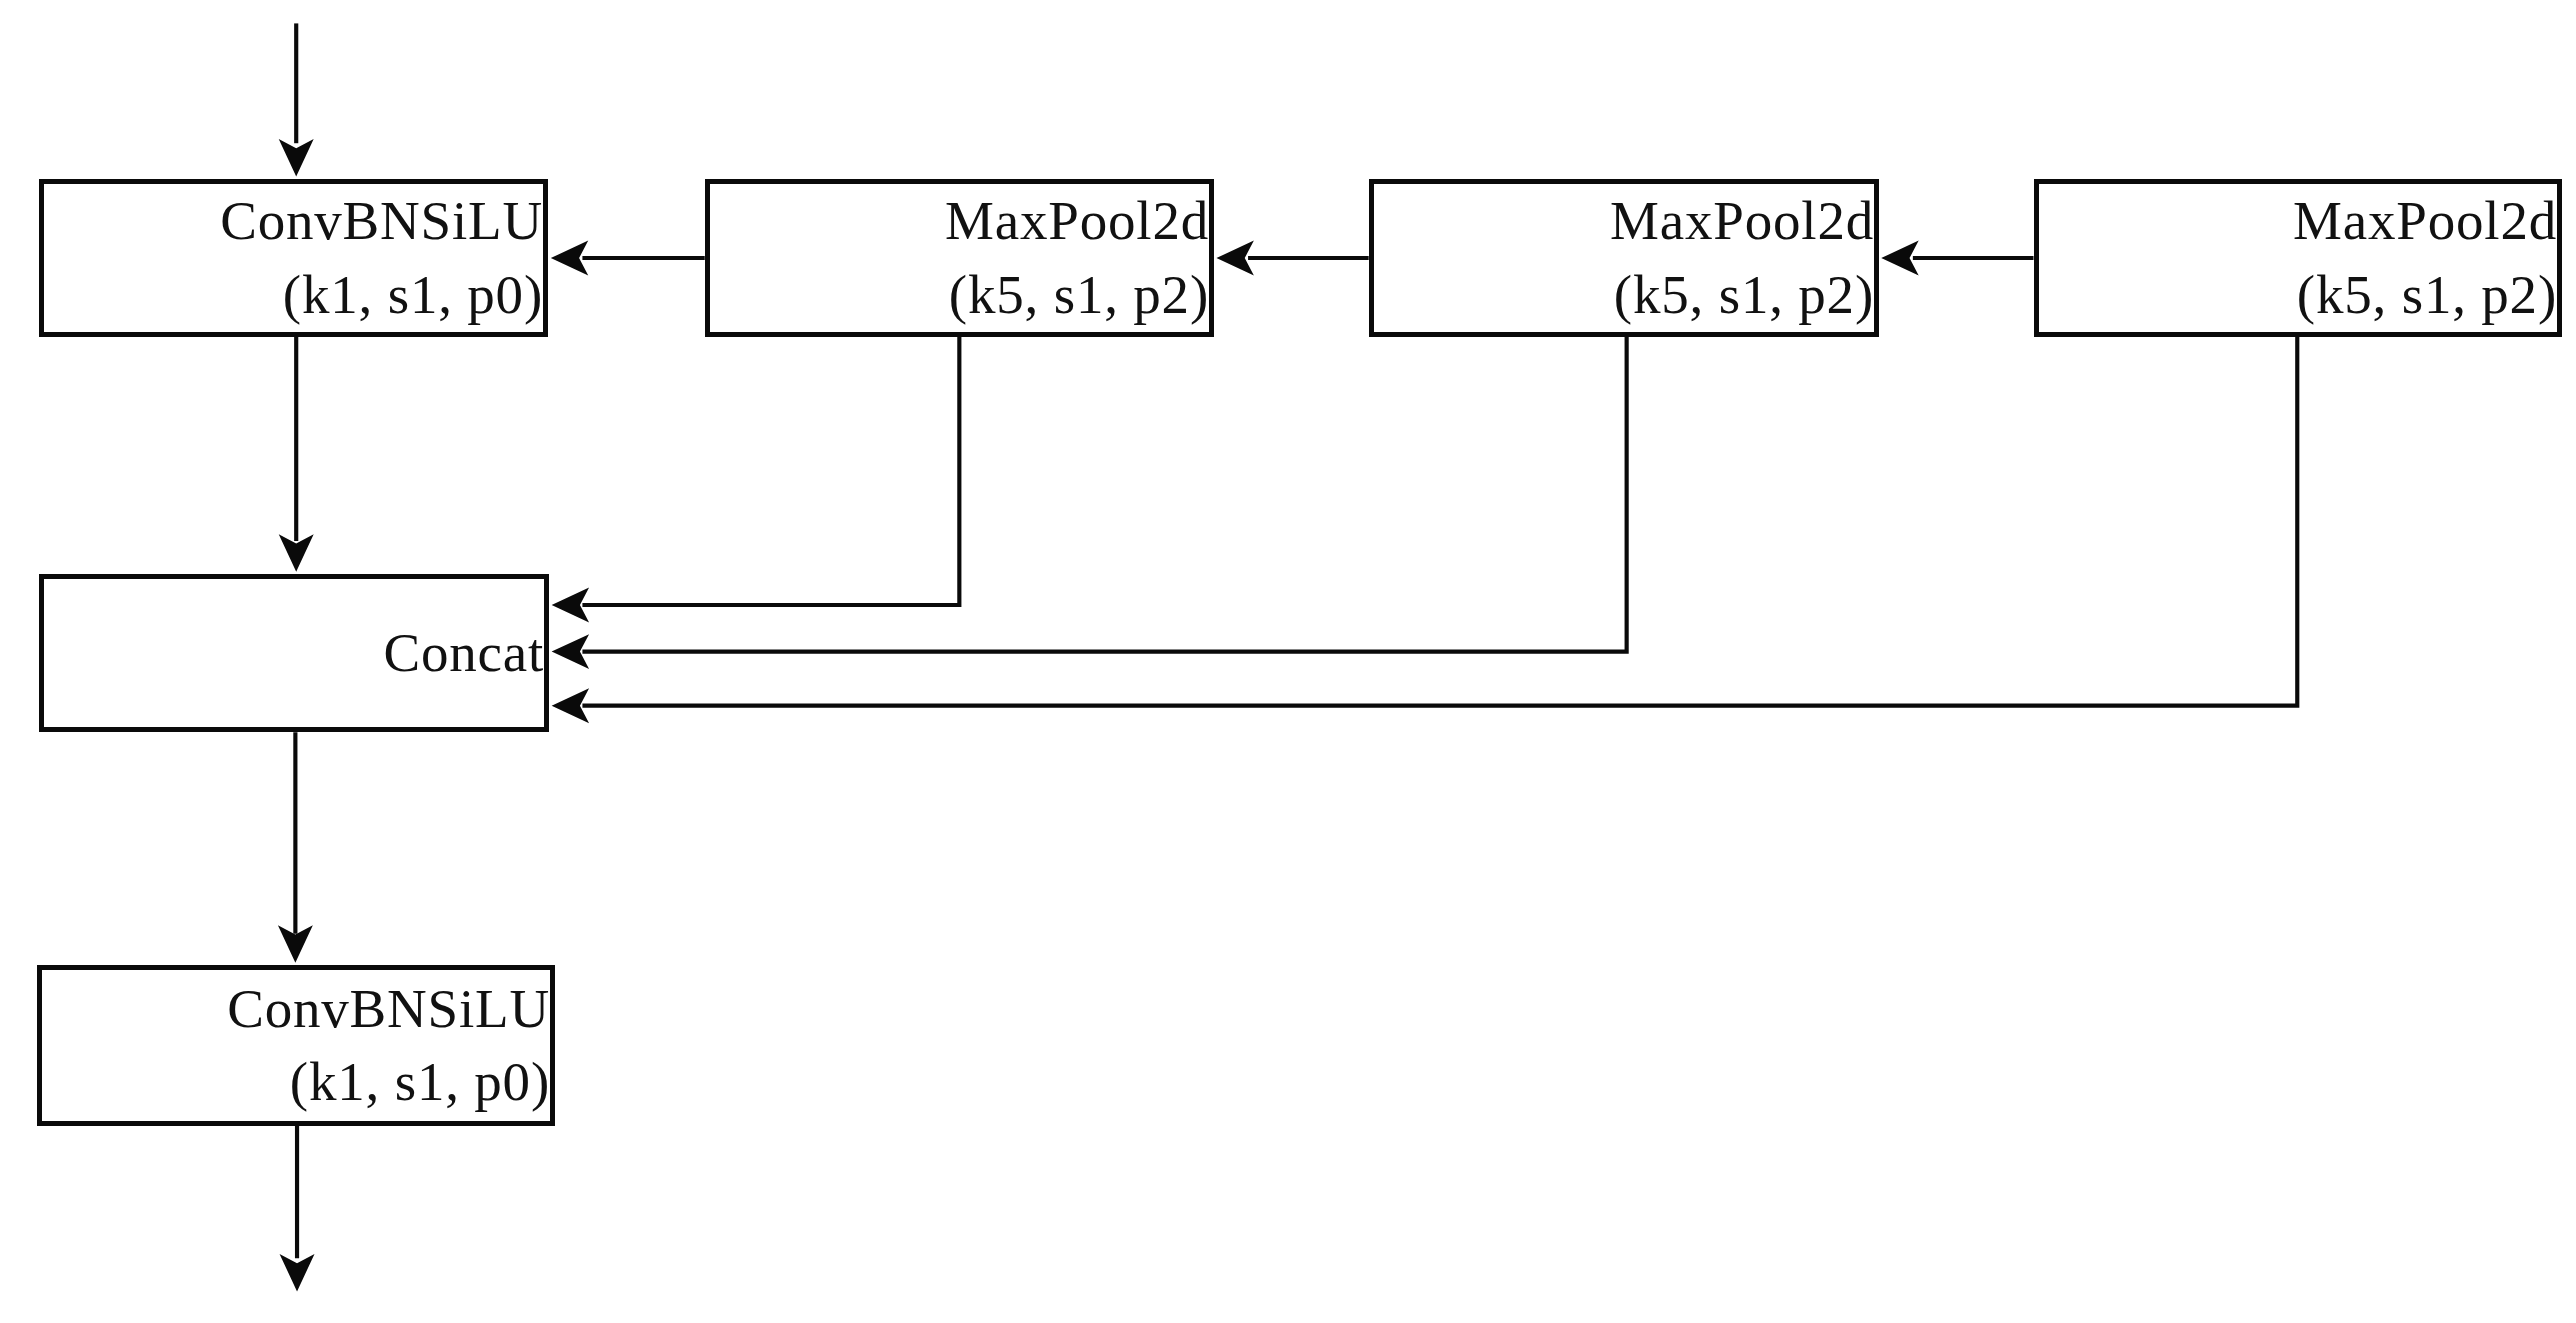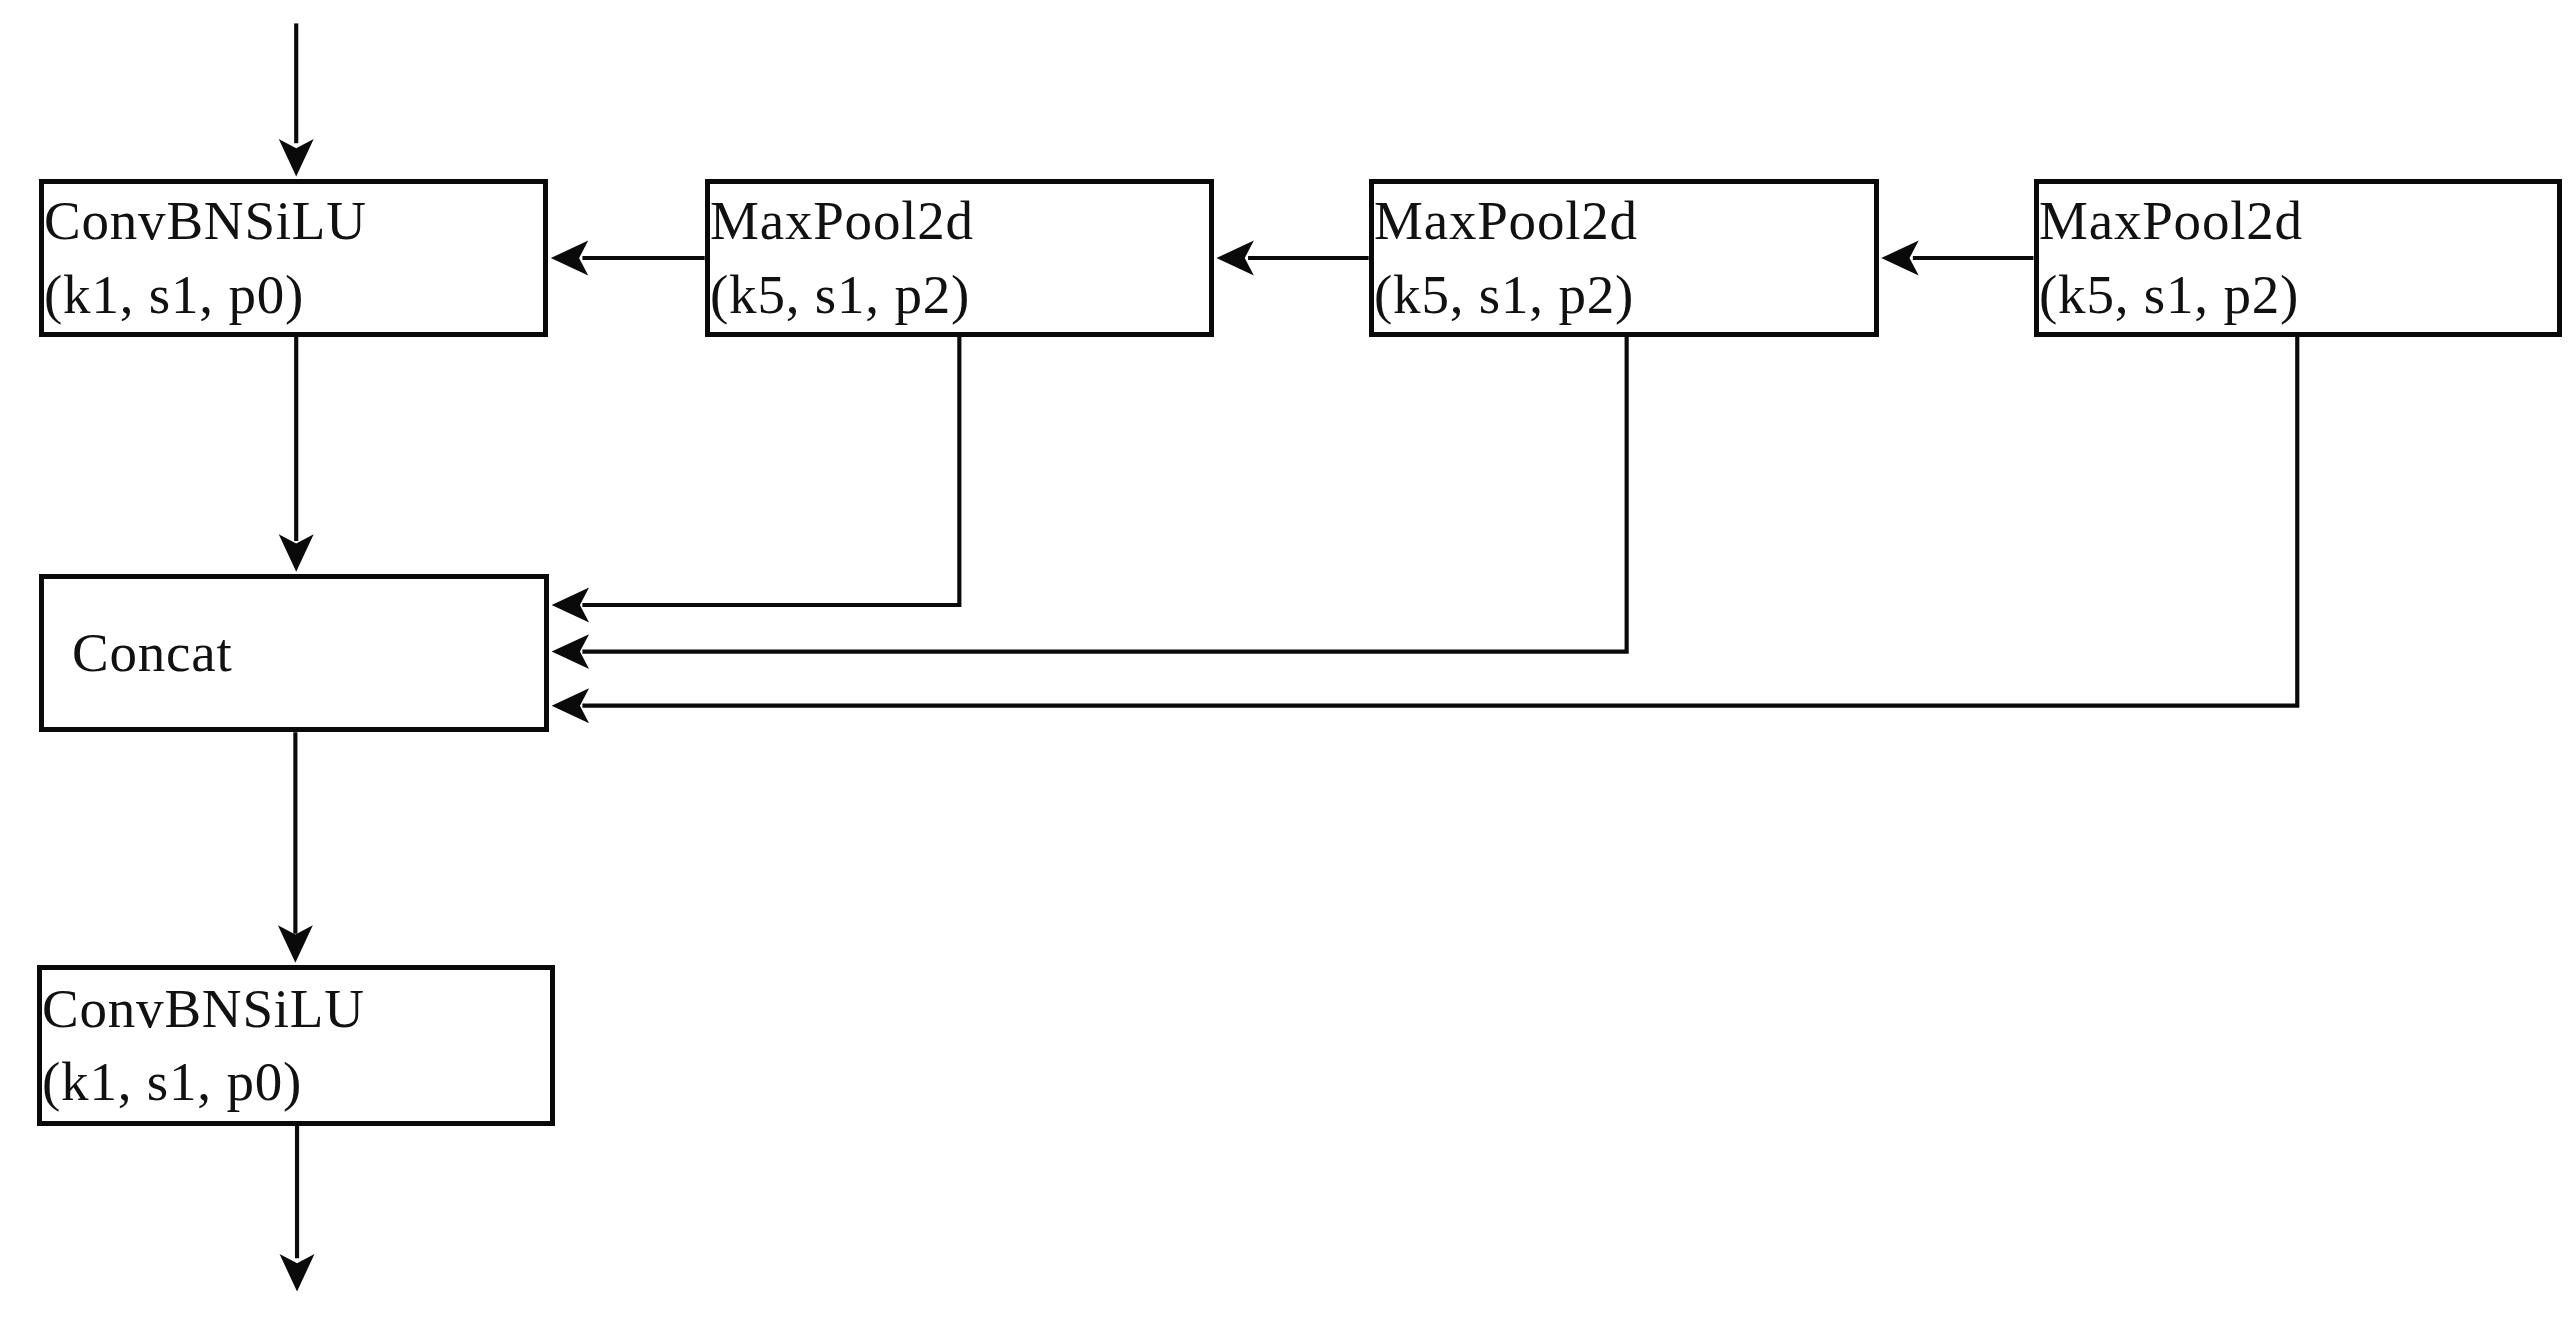--- a/index.html
+++ b/index.html
@@ -23,21 +23,21 @@
     height: 1324px;
     pointer-events: none;
   }
   .node {
     position: absolute;
     box-sizing: border-box;
     border: 5px solid #0a0a0a;
     background: #ffffff;
     display: flex;
     flex-direction: column;
-    align-items: flex-start;
+    align-items: flex-end;
     justify-content: center;
     gap: 11.6px;
     text-align: center;
     color: #111111;
   }
   .node-label, .node-params {
     font-size: 55px;
     line-height: 62px;
     white-space: nowrap;
     letter-spacing: 0.8px;

